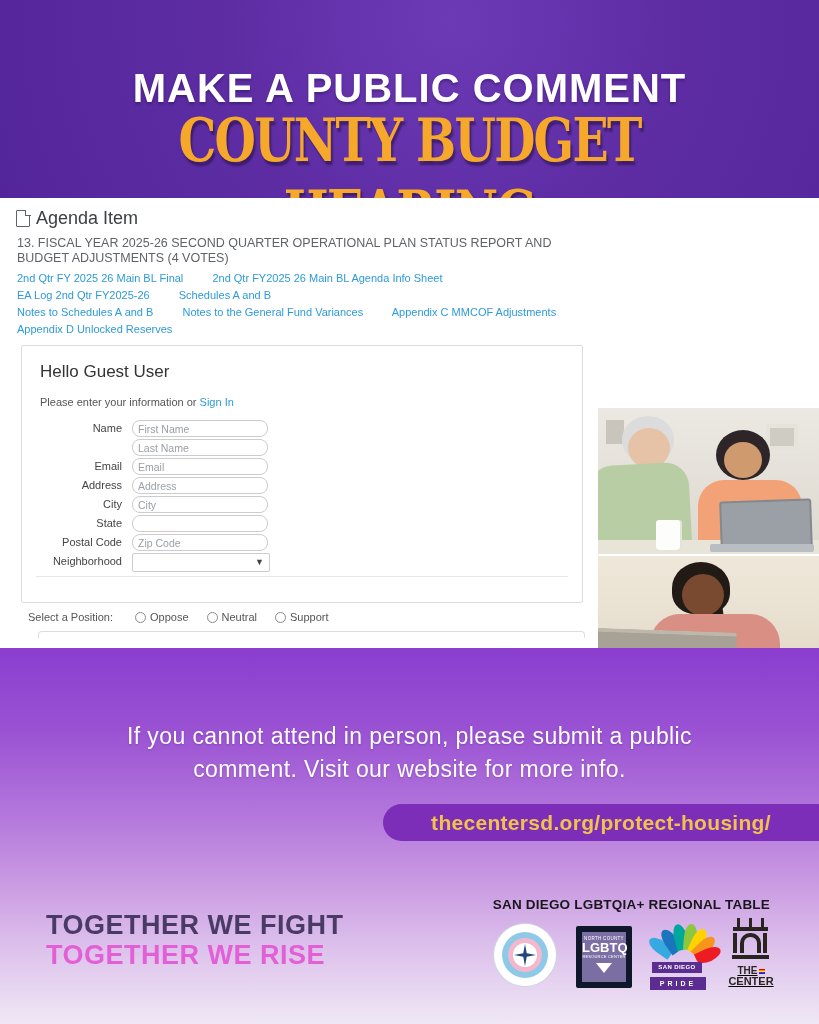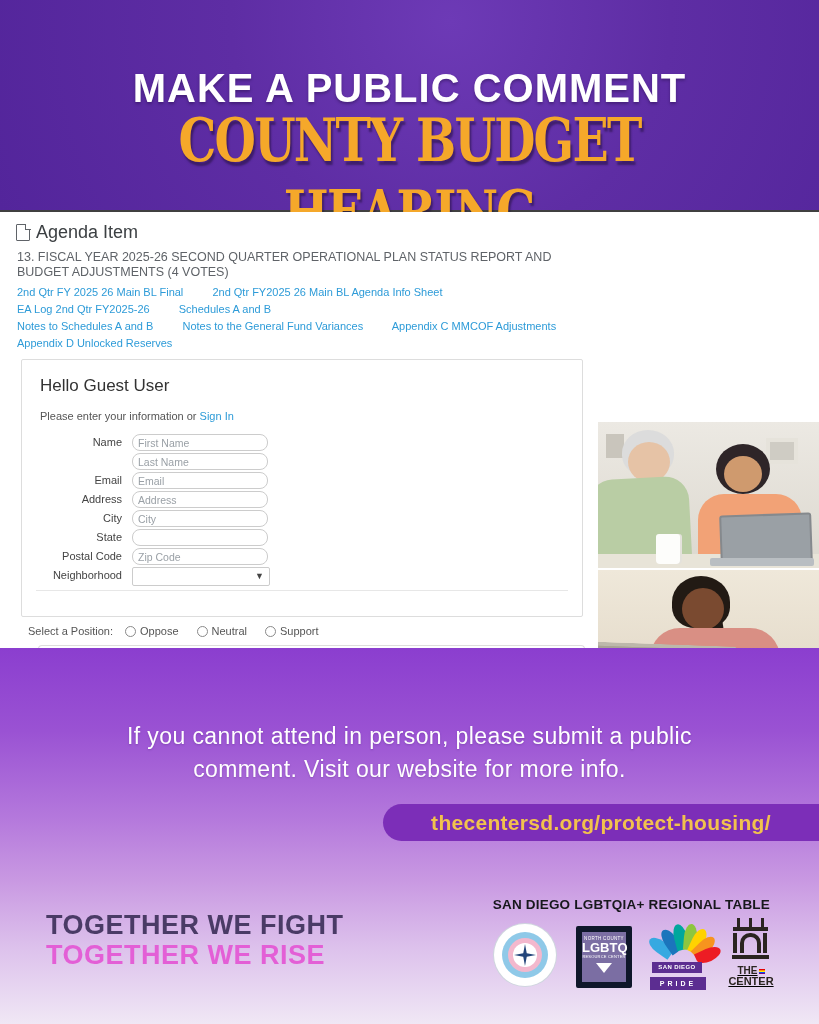--- a/index.html
+++ b/index.html
@@ -11,21 +11,21 @@
     background:radial-gradient(circle at 55% 10%, #6d3ab6 0%, #5e2da4 45%, #53259b 100%);}
   .header-line1{position:absolute;left:0;top:66px;width:100%;text-align:center;
     color:#fff;font-size:40px;font-weight:900;letter-spacing:1px;
     text-shadow:0 2px 3px rgba(30,10,60,.4);}
   .header-line2{position:absolute;left:0;top:112px;width:100%;text-align:center;
     color:#f5a82a;font-family:"DejaVu Serif",serif;font-weight:700;font-size:54px;
     letter-spacing:-2px;transform:scale(.88,1.12);transform-origin:50% 50%;
     text-shadow:2px 3px 2px rgba(35,15,60,.55);}
 
   
-  .shot{position:absolute;left:0;top:212px;width:819px;height:550px;background:#fff;}
+  .shot{position:absolute;left:0;top:198px;width:819px;height:550px;background:#fff;}
   .agenda-head{position:absolute;left:16px;top:10px;display:flex;align-items:center;gap:6px;}
   .doc-icon{width:12px;height:15px;border:1.5px solid #5f6368;border-radius:1px;position:relative;background:#fff;}
   .doc-icon::before{content:"";position:absolute;right:-1.5px;top:-1.5px;width:5px;height:5px;
     background:#fff;border-left:1.5px solid #5f6368;border-bottom:1.5px solid #5f6368;}
   .agenda-title{font-size:18px;color:#3c4043;}
   .item-title{position:absolute;left:17px;top:38px;width:552px;font-size:12.5px;line-height:15px;color:#5f6368;}
   .links{position:absolute;left:17px;top:72px;width:566px;font-size:11px;line-height:17px;}
   .links a{color:#2d9bd8;text-decoration:none;margin-right:26px;white-space:nowrap;}
 
   .card{position:absolute;left:21px;top:147px;width:560px;height:256px;background:#fff;
@@ -36,21 +36,21 @@
   .frow{position:absolute;left:0;width:100%;height:17px;}
   .flabel{position:absolute;left:0;width:100px;text-align:right;font-size:11px;color:#444;line-height:17px;}
   .finput{position:absolute;left:110px;width:124px;height:15px;border:1px solid #ccc;border-radius:8px;
     font-size:10.5px;color:#333;padding:0 5px;font-family:"Liberation Sans",sans-serif;}
   .finput::placeholder{color:#9aa0a6;}
   .fselect{position:absolute;left:110px;width:136px;height:17px;border:1px solid #ccc;border-radius:2px;background:#fff;}
   .fselect .chev{position:absolute;right:5px;top:3px;font-size:9px;color:#444;}
   .card-divider{position:absolute;left:14px;right:14px;top:230px;height:1px;background:#e7e7e7;}
 
   .position-row{position:absolute;left:28px;top:413px;display:flex;align-items:center;font-size:11px;color:#555;}
-  .position-label{margin-right:12px;}
+  .position-label{margin-right:22px;}
   .radio-opt{display:flex;align-items:center;margin-right:18px;}
   .radio{width:9px;height:9px;border:1px solid #8a8a8a;border-radius:50%;background:#fff;margin-right:4px;}
   .comment-box-edge{position:absolute;left:38px;top:433px;width:545px;height:6px;
     border:1px solid #ddd;border-bottom:none;border-radius:4px 4px 0 0;}
 
   
   .photos{position:absolute;left:598px;top:210px;width:221px;height:438px;background:#fff;}
   .photo{position:absolute;left:0;width:221px;overflow:hidden;}
   .ph1{top:0;height:146px;background:linear-gradient(180deg,#ece9e3,#dcd8cf);}
   .ph2{top:148px;height:141px;background:linear-gradient(180deg,#efe8da,#e0d6c4);}

